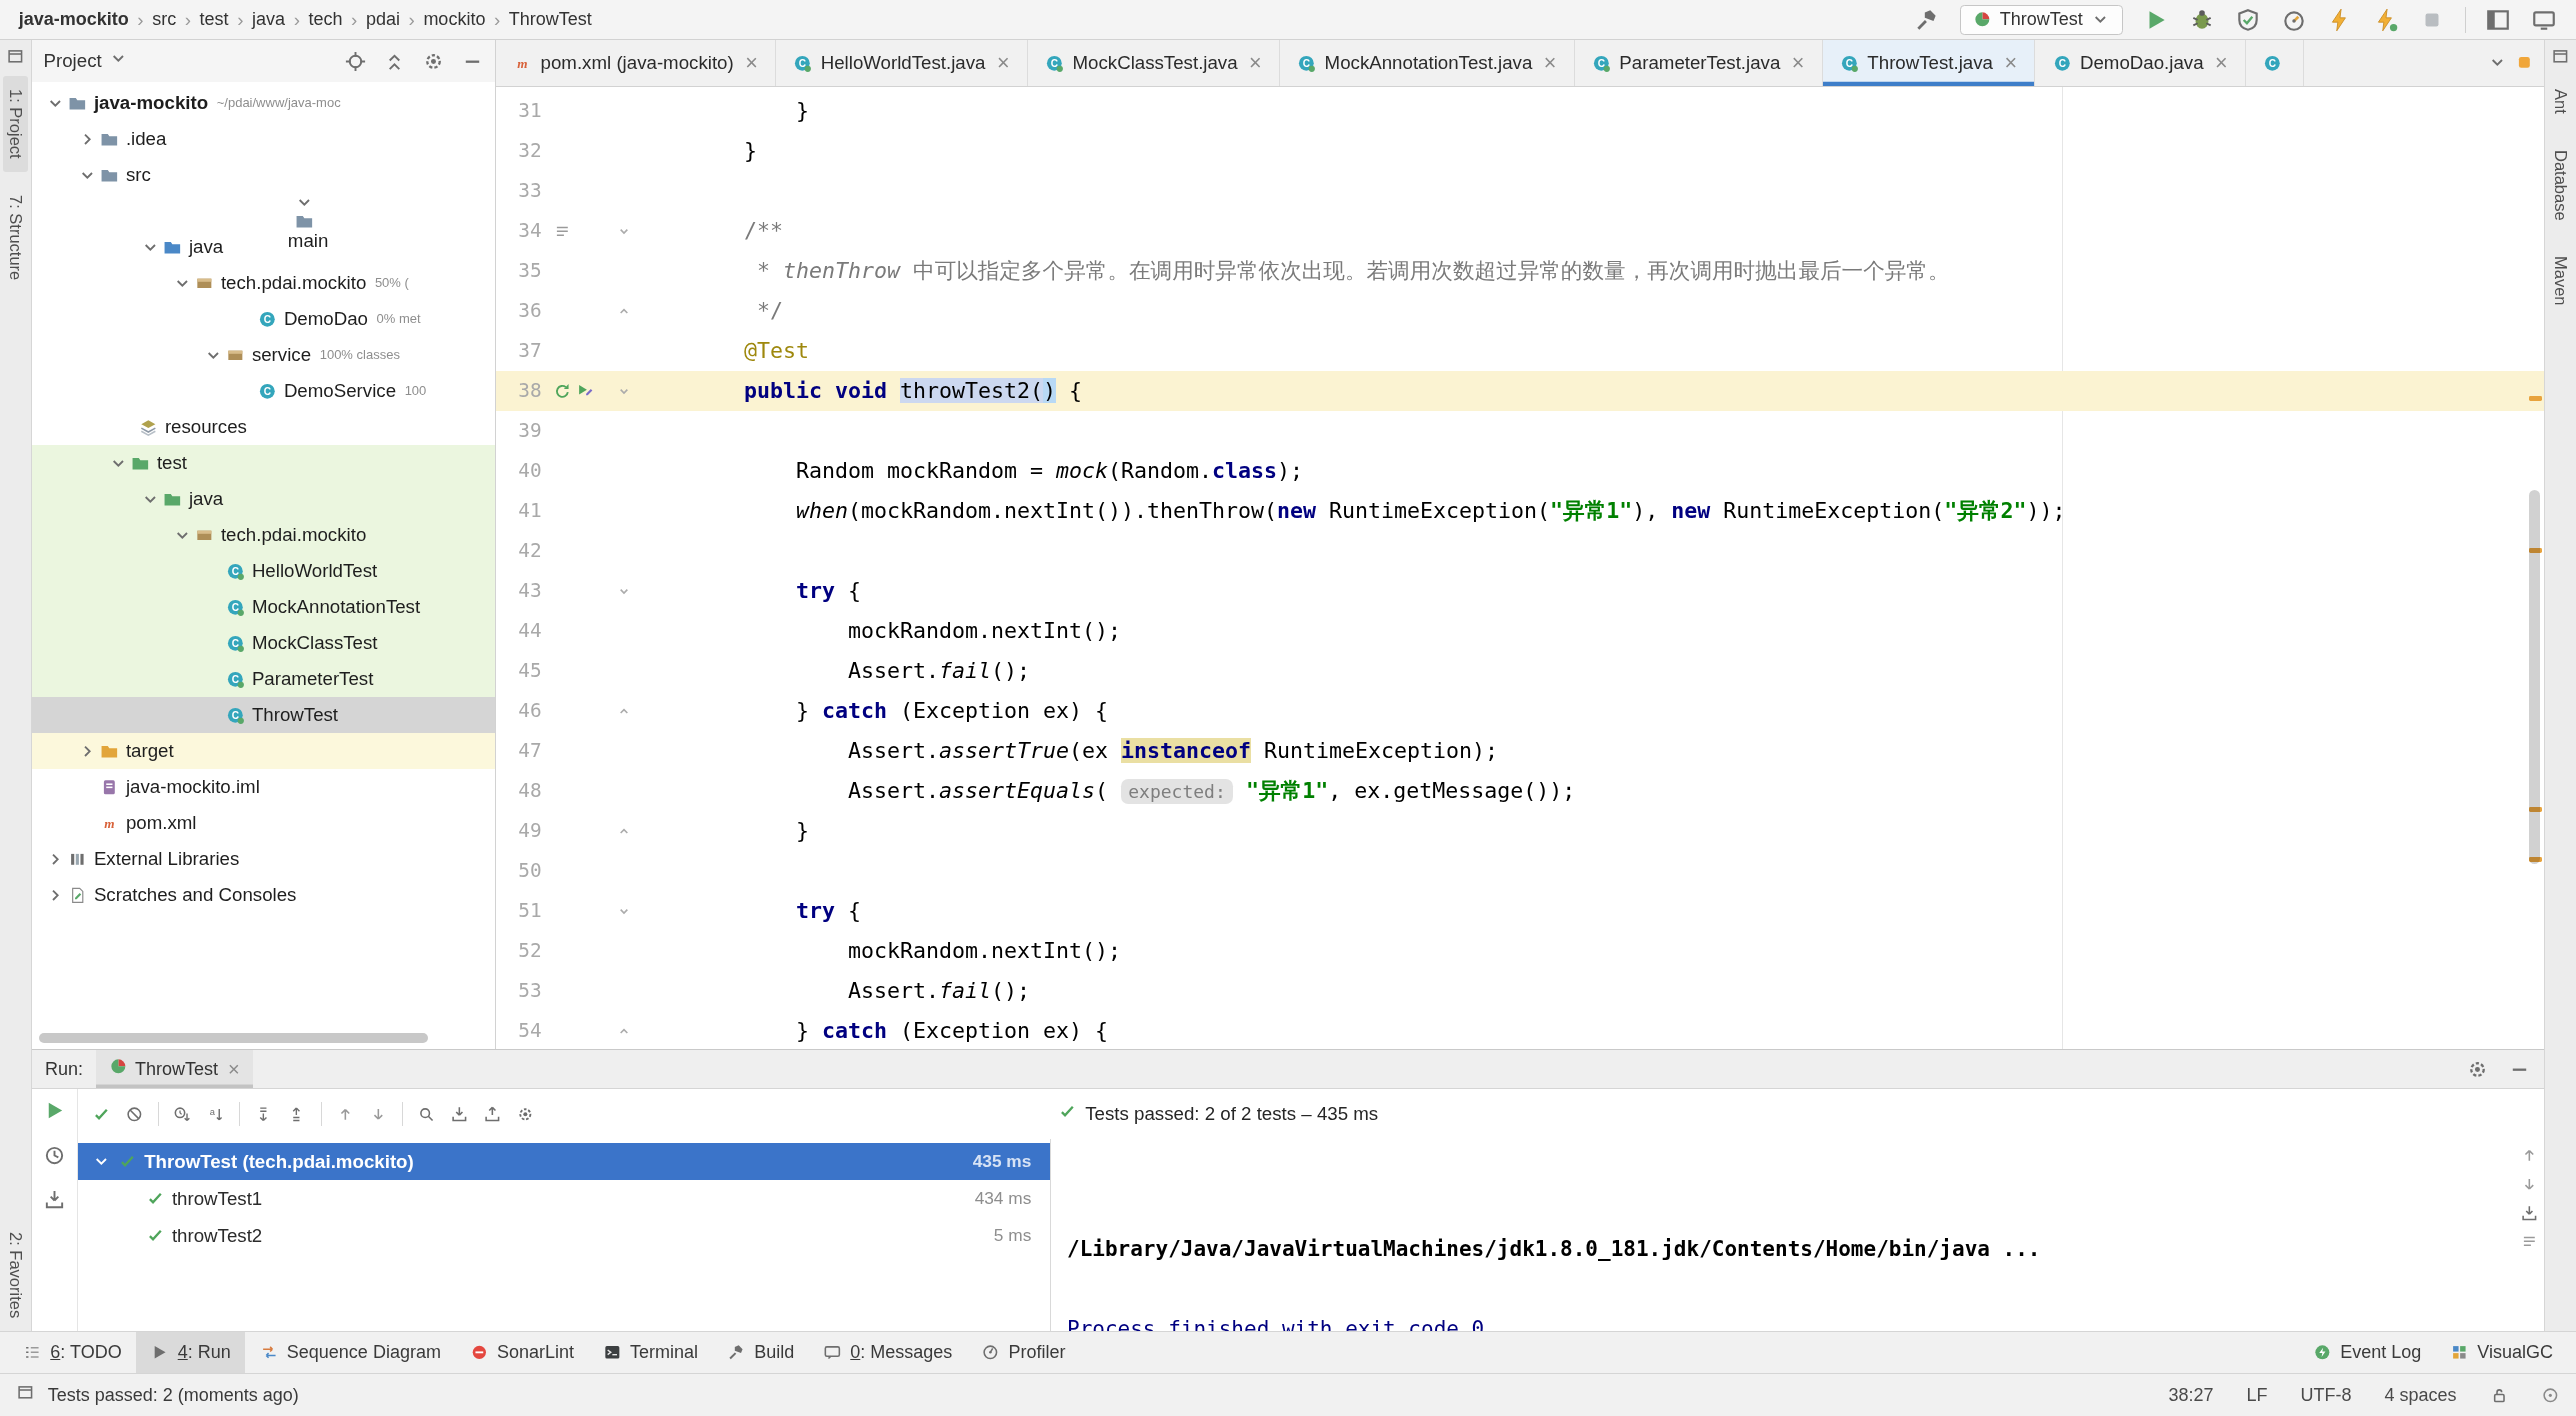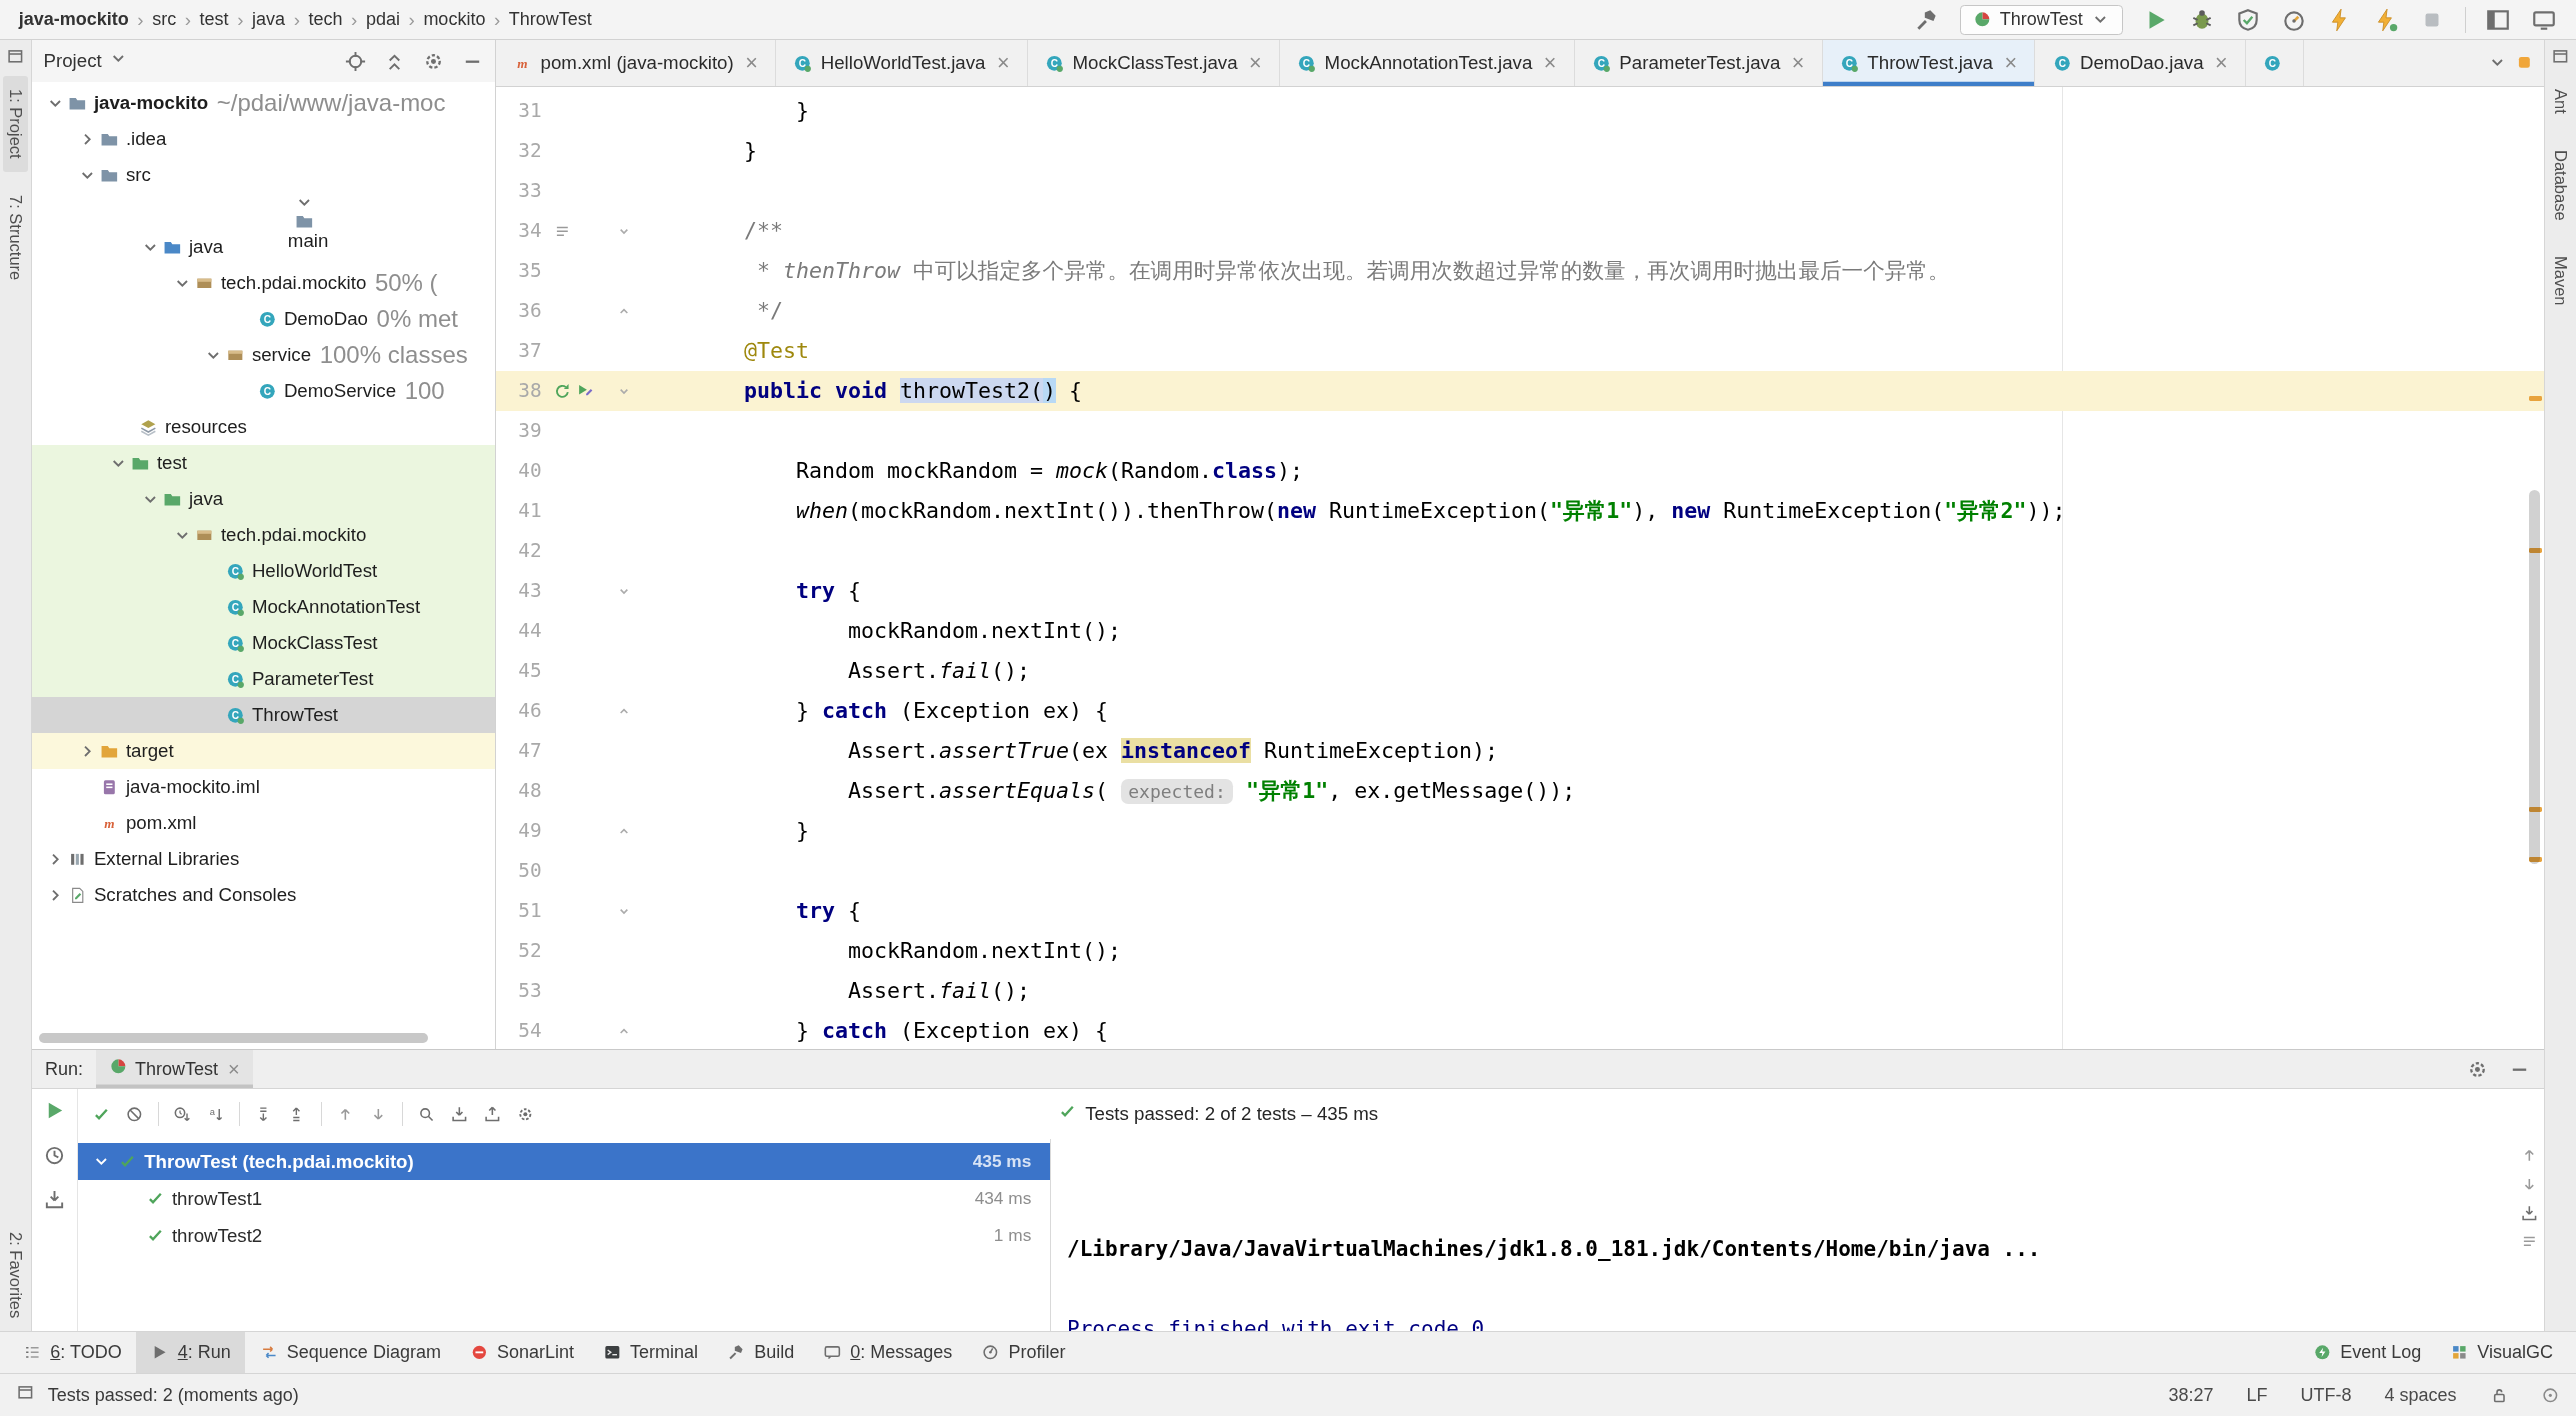--- a/index.html
+++ b/index.html
@@ -36,21 +36,21 @@
 
   
   #project-panel { width:464px; flex:none; background:#FFFFFF; border-right:0.7px solid #D2D2D2; display:flex; flex-direction:column; position:relative; }
   #project-header { height:42px; flex:none; background:#F5F5F5; display:flex; align-items:center; gap:7.2px; padding:0 11.5px; font-size:18.7px; color:#333;text-align:center; }
   #project-header .spacer { flex:1; }
   #project-tree { flex:1; overflow:hidden; padding-top:2.9px; font-size:18.7px; }
   .tree-row { height:36px; display:flex; align-items:center; white-space:nowrap; }
   .tree-row .t-arrow { width:26px; flex:none; display:flex; align-items:center; justify-content:center; }
   .tree-row .t-label { margin-left:7.2px; color:#1E1E1E; }
   .tree-row .t-label.bold { font-weight:bold; }
-  .tree-extra { color:#8E8E8E; margin-left:8.6px; font-size:24px; }
+  .tree-extra { color:#8E8E8E; margin-left:8.6px; font-size:13px; }
   .bg-green { background:#EBF6DF; }
   .bg-selected { background:#D5D5D5; }
   .bg-yellow { background:#FCF8DC; }
   #project-hscroll { position:absolute; left:7.2px; bottom:5.8px; height:10px; width:389px; background:#C8C8C8; border-radius:5px; }
 
   
   #editor-col { flex:1; display:flex; flex-direction:column; min-width:0; background:#fff; }
   #tabbar { height:47px; flex:none; background:#F1F1F1; border-bottom:0.7px solid #D2D2D2; display:flex; align-items:stretch; position:relative; overflow:hidden; }
   .tab { display:flex; align-items:center; gap:8.6px; padding:0 17.3px; border-right:0.7px solid #DCDCDC; font-size:18.7px; color:#2B2B2B; white-space:nowrap; }
   .tab.active { background:#E7F0F9; box-shadow:inset 0 -4.3px 0 #3E7EC9; }
@@ -930,21 +930,21 @@
                     <span>throwTest1</span>
                     <span class="t-time">434 ms</span>
                   </div>
                   <div class="test-row child">
                     <span class="icon sm">
                       <svg viewBox="0 0 24 24">
                         <path d="M5 13l4 4 10-11" stroke="#4FA55B" stroke-width="3" fill="none"></path>
                       </svg>
                     </span>
                     <span>throwTest2</span>
-                    <span class="t-time">1 ms</span>
+                    <span class="t-time">5 ms</span>
                   </div>
                 </div>
               <div id="console">
                 <div id="console-lines"><div class="console-line path">/Library/Java/JavaVirtualMachines/jdk1.8.0_181.jdk/Contents/Home/bin/java ...</div><div class="console-line plain"> </div><div class="console-line system">Process finished with exit code 0</div></div>
                 <div id="console-side"><span class="icon sm"><svg viewBox="0 0 24 24">
                         <path d="M12 19V6m0 0l-5 5m5-5l5 5" stroke="#9A9A9A" stroke-width="2" fill="none"></path>
                       </svg></span><span class="icon sm"><svg viewBox="0 0 24 24">
                         <path d="M12 5v13m0 0l-5-5m5 5l5-5" stroke="#9A9A9A" stroke-width="2" fill="none"></path>
                       </svg></span><span class="icon sm"><svg viewBox="0 0 24 24">
                         <path d="M12 3v10m0 0l-4-4m4 4l4-4" stroke="#6E6E6E" stroke-width="2" fill="none"></path>

